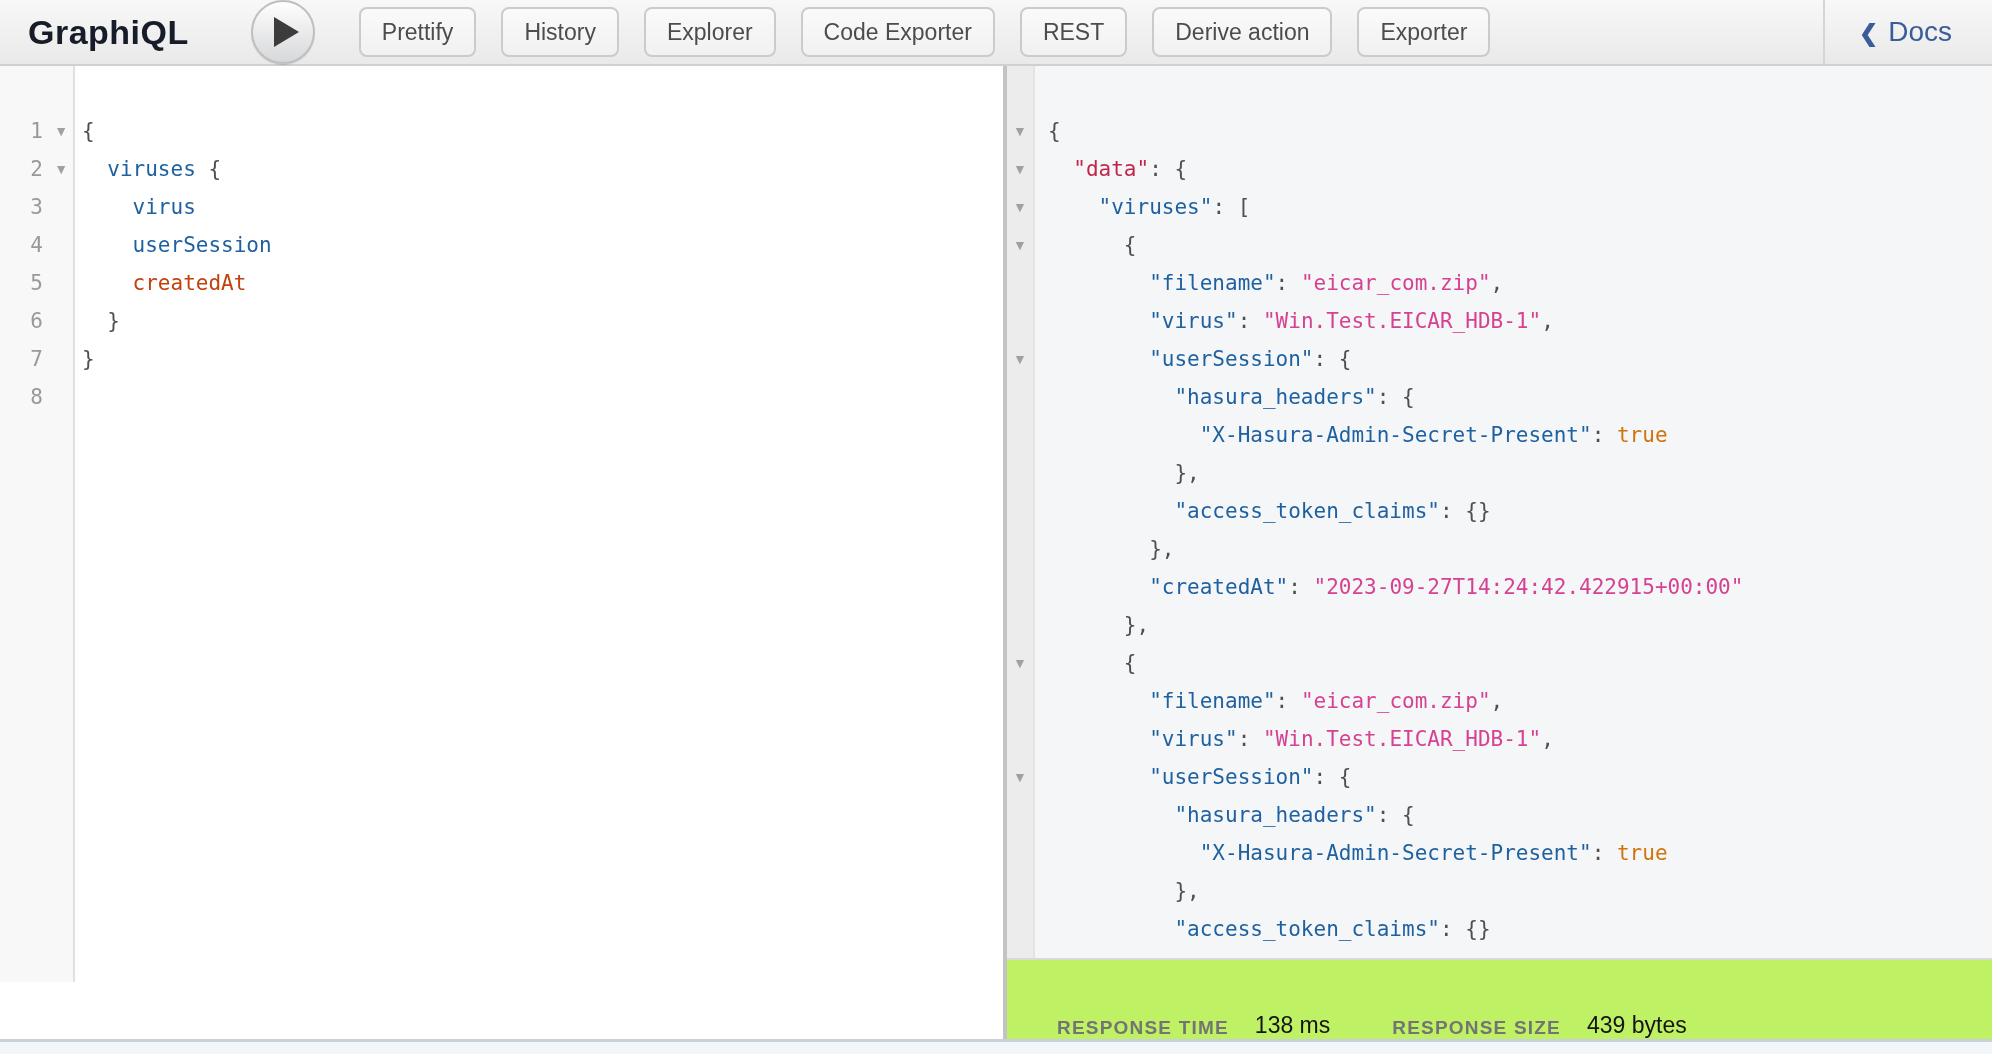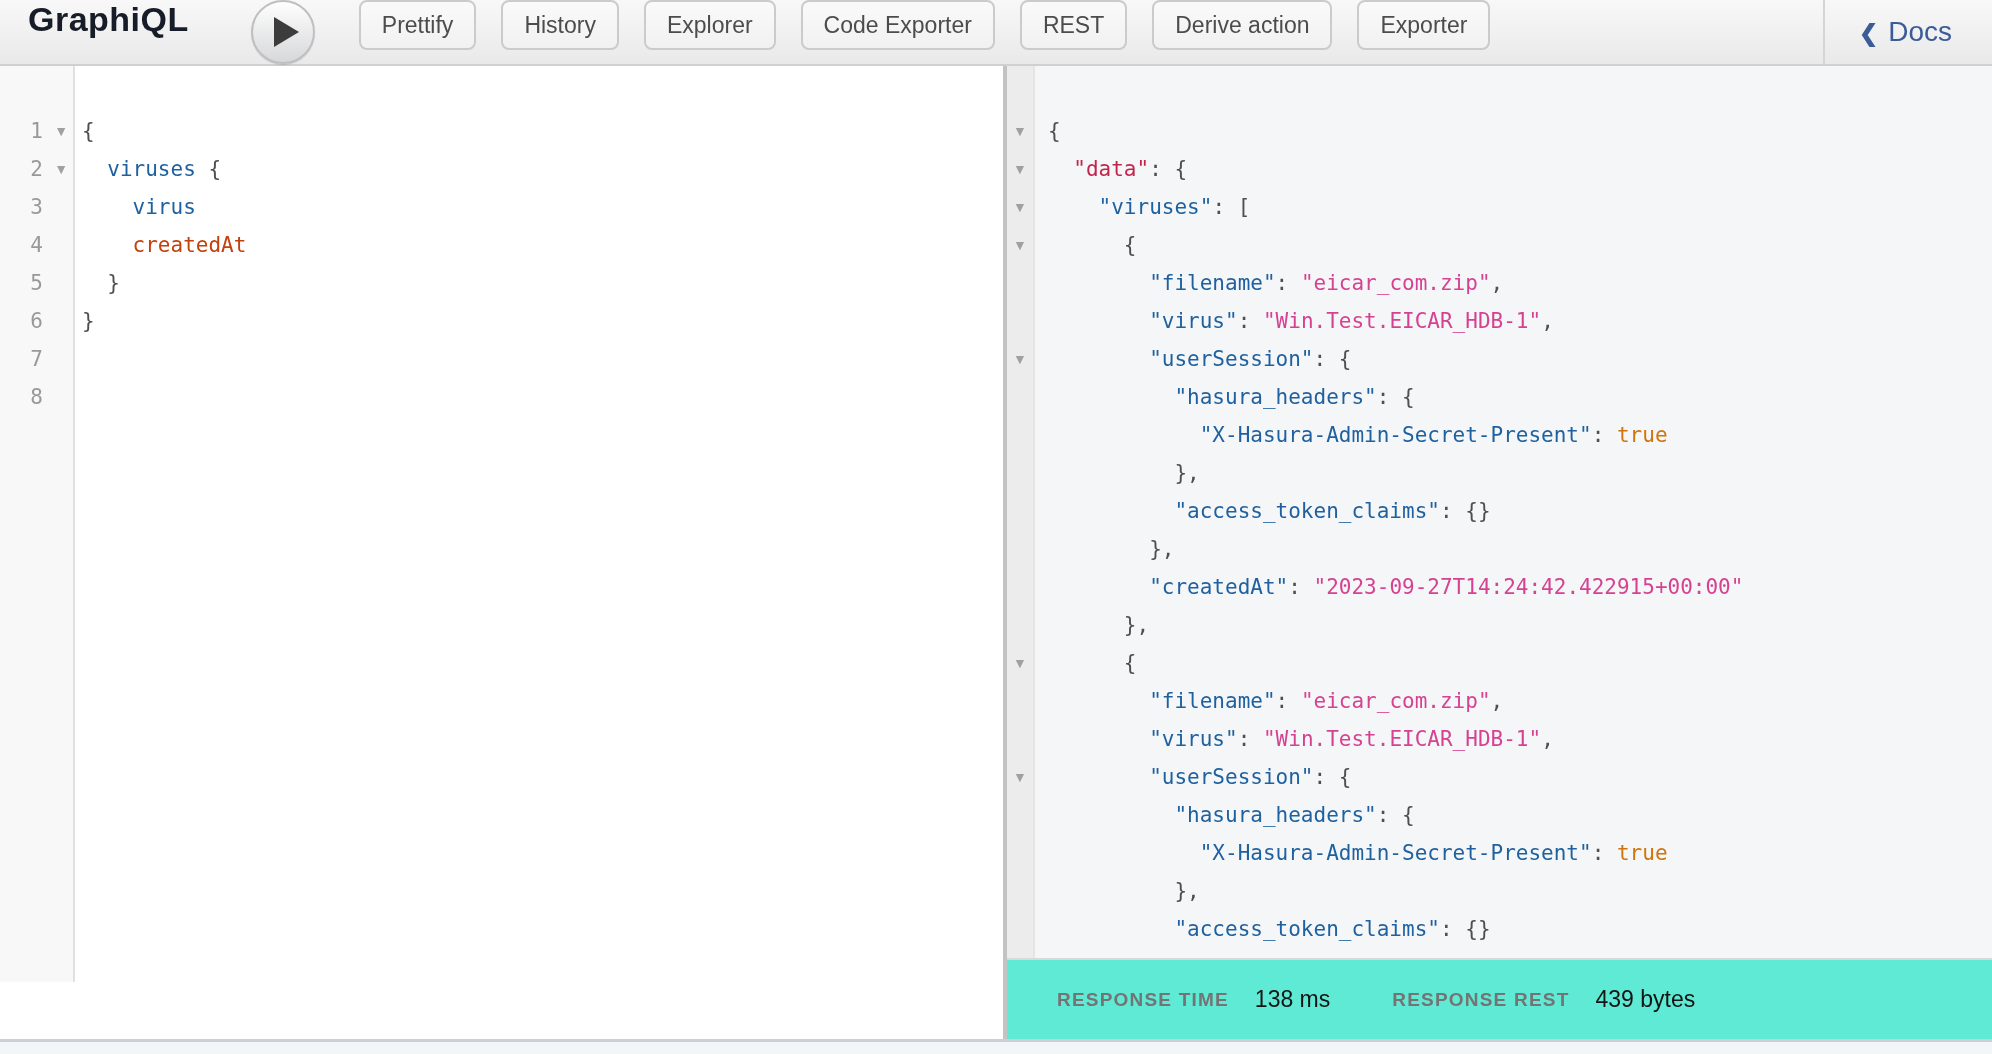--- a/index.html
+++ b/index.html
@@ -3,21 +3,21 @@
 <meta charset="utf-8">
 <style>
   html,body{margin:0;padding:0;background:#fff;}
   .app{position:relative;width:1992px;height:1054px;overflow:hidden;
        font-family:"Liberation Sans",sans-serif;background:#fff;}
 
   
   .topbar{position:absolute;left:0;top:0;right:0;height:64px;
           background:linear-gradient(#f8f8f8,#e9e9e9);
           border-bottom:2px solid #d0d0d0;
-          display:flex;align-items:flex-start;}
+          display:flex;align-items:center;}
   .logo{margin-left:28px;font-size:34px;font-weight:600;color:#161c28;letter-spacing:.5px;}
   .exec-btn{margin-left:62px;width:60px;height:60px;border-radius:50%;
             background:linear-gradient(#fefefe,#d7d8da);
             border:2px solid #bfbfbf;box-shadow:0 1px 1px rgba(0,0,0,.15);
             display:flex;align-items:center;justify-content:center;cursor:pointer;flex:0 0 auto;}
   .play-tri{width:0;height:0;border-top:15px solid transparent;border-bottom:15px solid transparent;
             border-left:25px solid #3c3c3c;margin-left:7px;}
   .tb-buttons{display:flex;gap:25px;margin-left:44px;align-items:center;}
   .tb-btn{height:46px;padding:0 21px;display:flex;align-items:center;
           background:linear-gradient(#fafafa,#f1f1f1);
@@ -53,22 +53,22 @@
   .response-panel{position:absolute;left:1035px;top:66px;right:0;height:892px;
                   background:#f5f6f7;overflow:hidden;}
   .resp-code{position:absolute;left:13px;top:46px;}
 
   
   .left-footer{position:absolute;left:0;top:982px;width:1003px;height:57px;
                background:#ededed;border-top:2px solid #d8d8d8;
                display:flex;align-items:center;padding-left:82px;box-sizing:border-box;cursor:pointer;}
   .panel-title{color:#6f6f6f;font-size:20px;font-weight:bold;letter-spacing:1.6px;}
   .right-footer{position:absolute;left:1007px;top:958px;right:0;height:81px;
-                background:#5eead4;border-top:2px solid #d9d9d9;
-                display:flex;align-items:center;padding-left:50px;box-sizing:border-box;}
+                background:#bef264;border-top:2px solid #d9d9d9;
+                display:flex;align-items:flex-end;padding-left:50px;box-sizing:border-box;}
   .stat-label{color:#747474;font-size:19px;font-weight:bold;letter-spacing:1.2px;}
   .stat-value{color:#141414;font-size:23px;margin-left:26px;}
   .stat-gap{width:62px;flex:0 0 auto;}
 
   .bottom-border{position:absolute;left:0;top:1039px;right:0;height:3px;background:#c9d0d8;}
   .bottom-strip{position:absolute;left:0;top:1042px;right:0;bottom:0;background:#f3f6f9;}
 </style>
 </head>
 <body>
 
@@ -125,20 +125,21 @@
           </div>
           <div class="gut-row">
             <span class="gut-num">8</span>
           </div>
         </div>
     </div>
     <div class="qp-code">
         <div class="code-line"><span style="color: rgb(79, 79, 79);">{</span></div>
         <div class="code-line"><span style="color: rgb(79, 79, 79);">  </span><span style="color: rgb(31, 97, 160); margin-top: 32px;">viruses</span><span style="color: rgb(79, 79, 79);"> {</span></div>
         <div class="code-line"><span style="color: rgb(79, 79, 79);">    </span><span style="color: rgb(31, 97, 160);">virus</span></div>
+        <div class="code-line"><span style="color: rgb(79, 79, 79);">    </span><span style="color: rgb(31, 97, 160);">userSession</span></div>
         <div class="code-line"><span style="color: rgb(79, 79, 79);">    </span><span style="color: #c2410c;">createdAt</span></div>
         <div class="code-line"><span style="color: rgb(79, 79, 79);">  }</span></div>
         <div class="code-line"><span style="color: rgb(79, 79, 79);">}</span></div>
       </div>
   </div>
 
   <div class="divider-col"></div>
   <div class="resp-fold-gutter">
       <span class="fold-arrow" style="position: absolute; top: 46px;">▼</span>
       <span class="fold-arrow" style="position: absolute; top: 84px;">▼</span>
@@ -175,20 +176,20 @@
         <div class="code-line"><span style="color: rgb(79, 79, 79);">          </span><span style="color: rgb(31, 97, 160);">"access_token_claims"</span><span style="color: rgb(79, 79, 79);">: {}</span></div>
         <div class="code-line"><span style="color: rgb(79, 79, 79);">        },</span></div>
       </div>
   </div>
 
 
   <div class="right-footer">
     <span class="stat-label">RESPONSE TIME</span>
     <span class="stat-value">138 ms</span>
     <span class="stat-gap"></span>
-    <span class="stat-label">RESPONSE REST</span>
+    <span class="stat-label">RESPONSE SIZE</span>
     <span class="stat-value">439 bytes</span>
   </div>
 
   <div class="bottom-border"></div>
   <div class="bottom-strip"></div>
 
 </div>
 
 </body></html>

